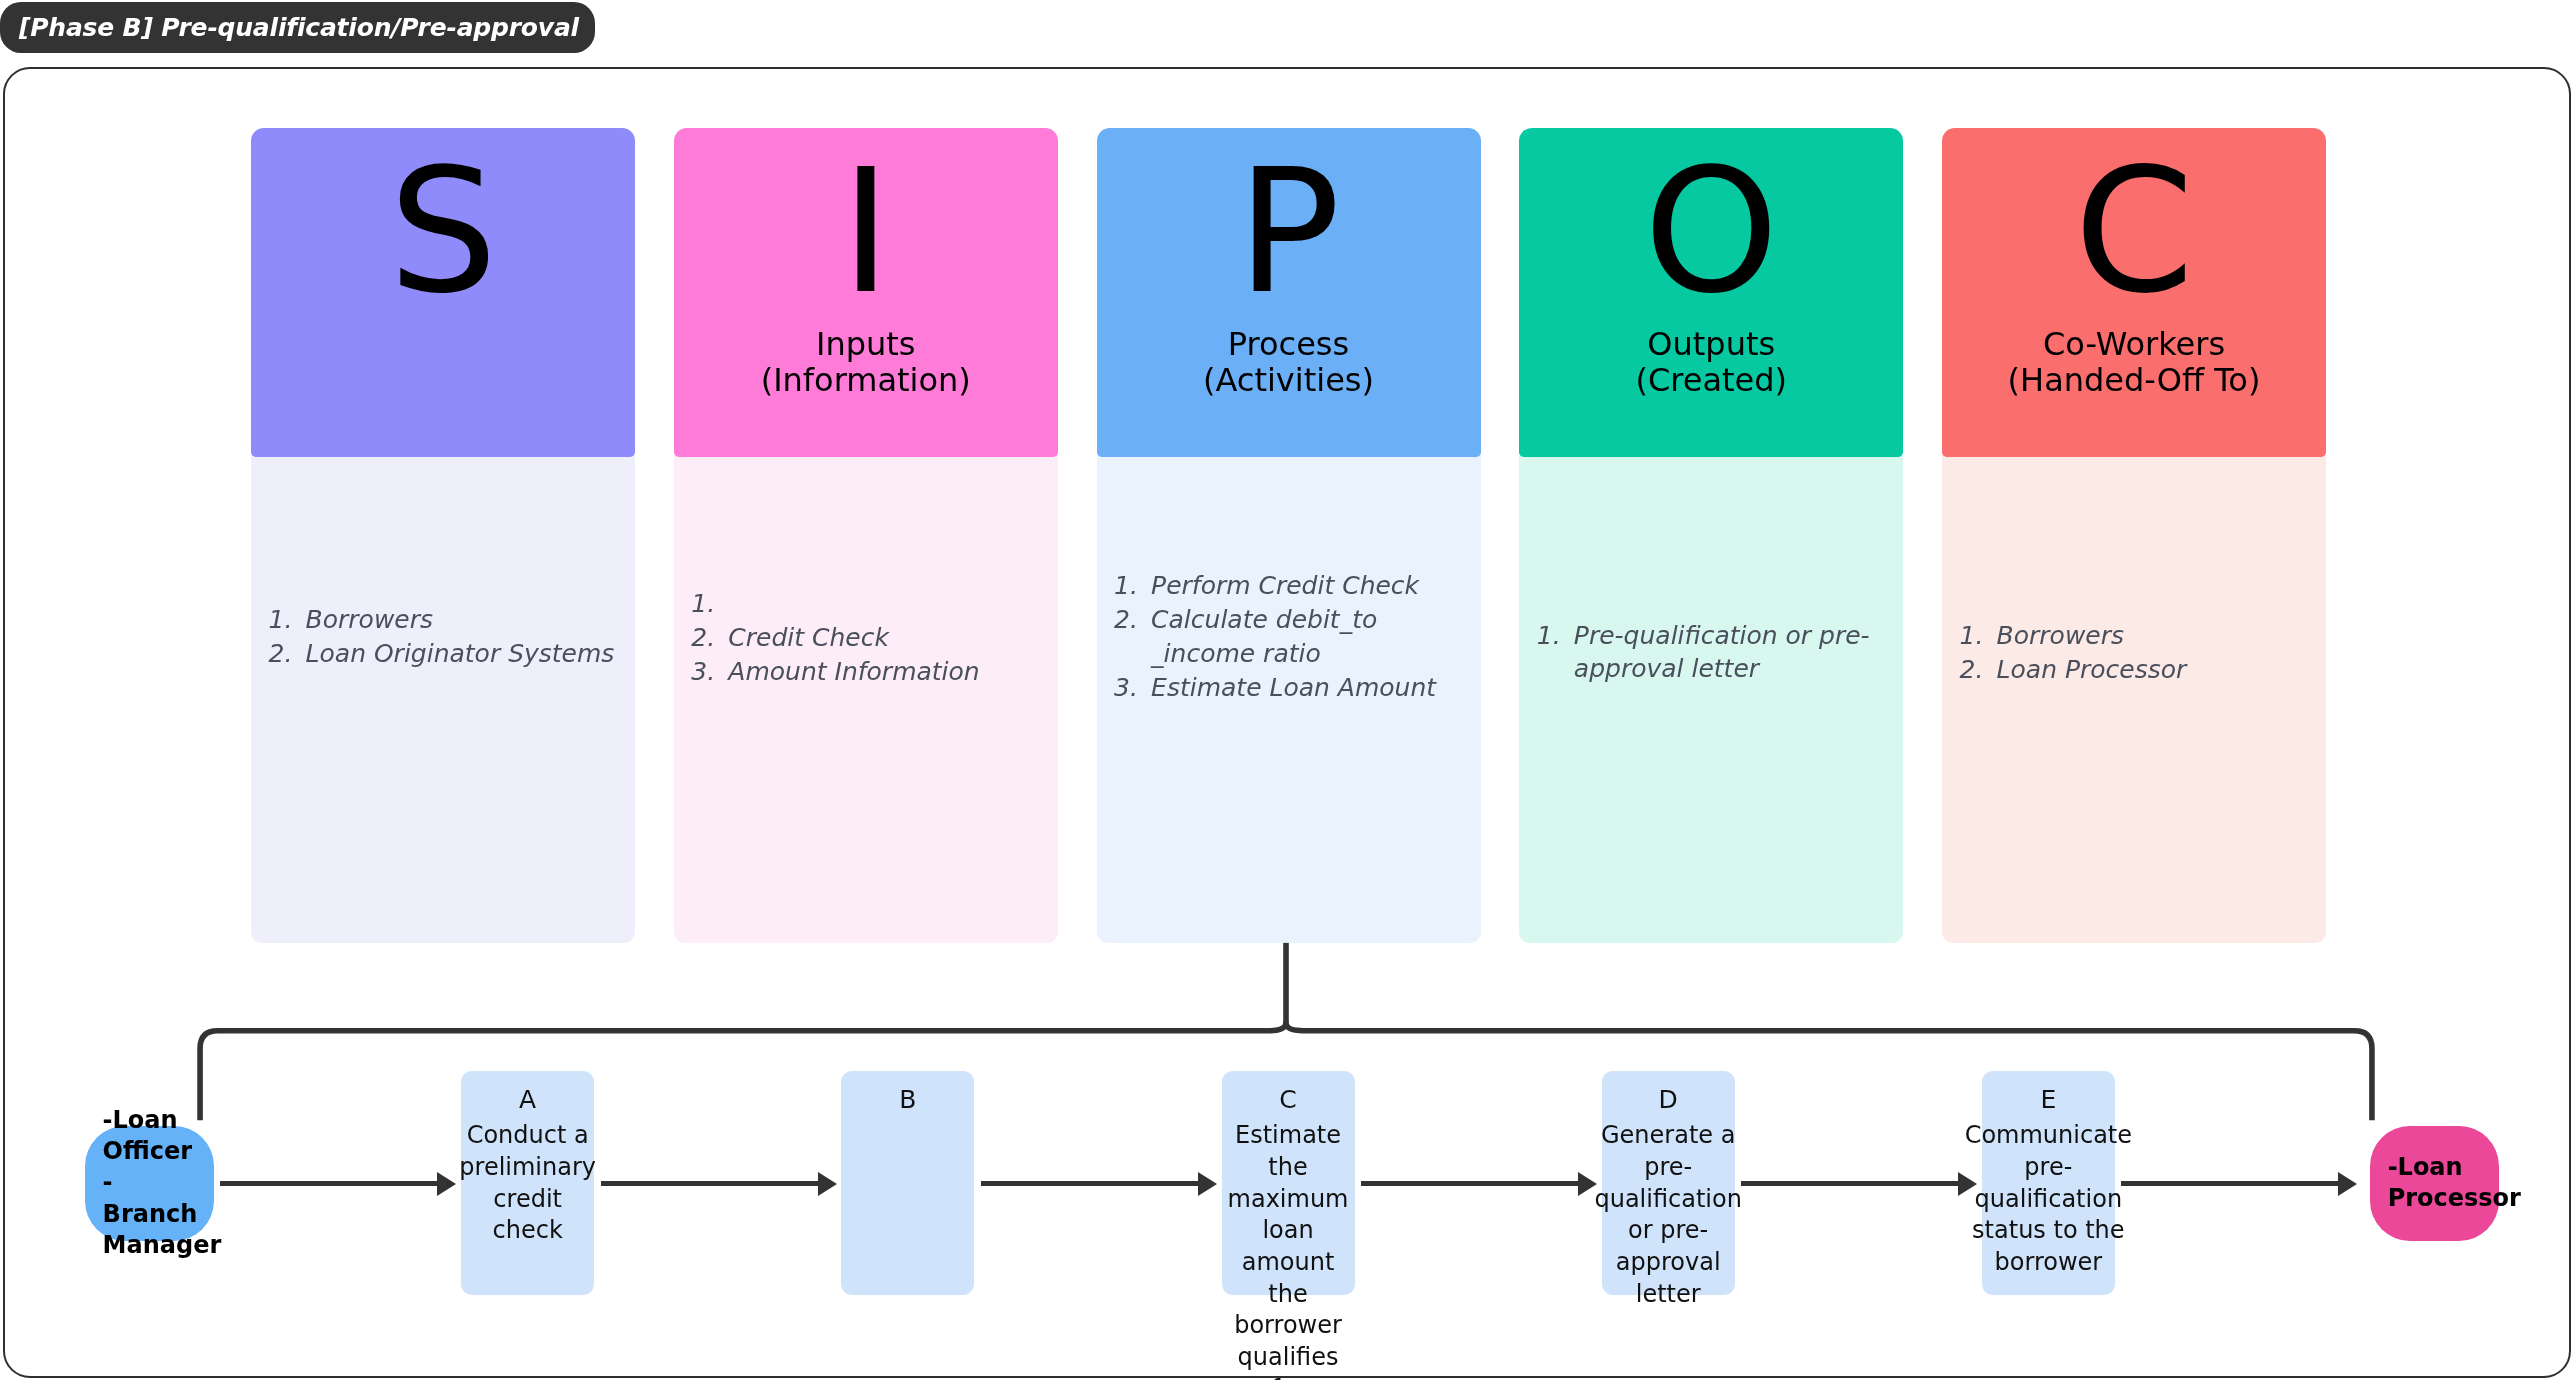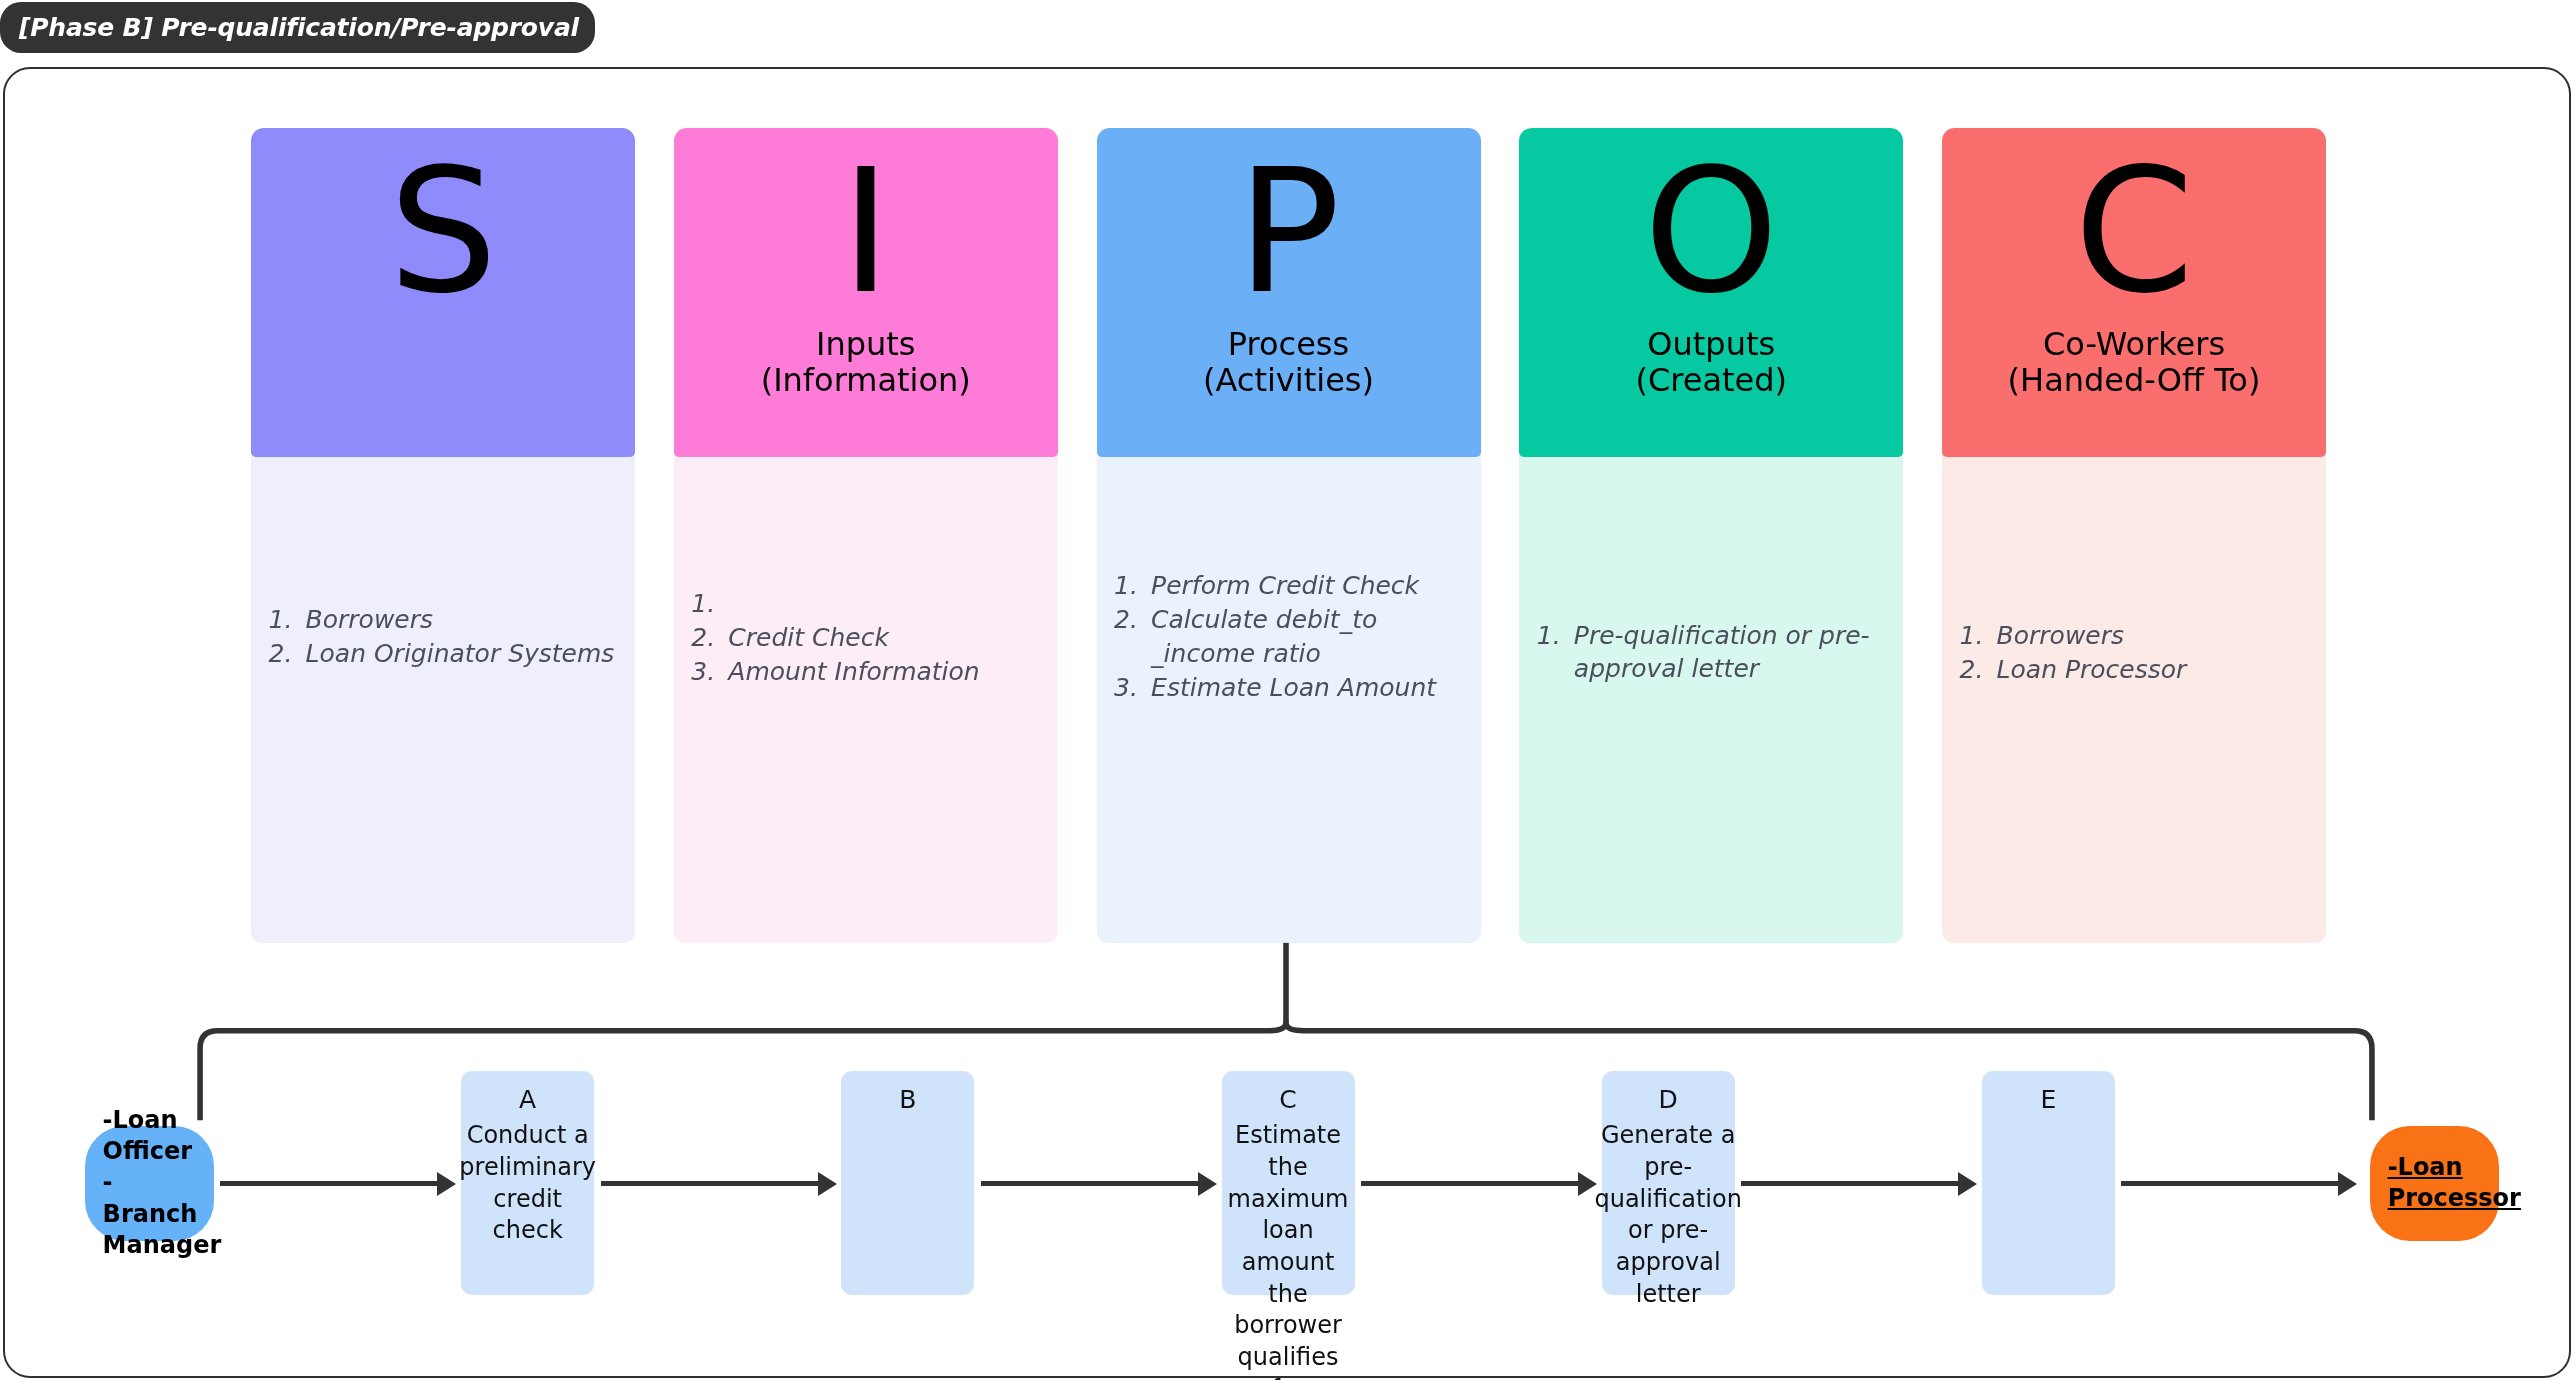--- a/index.html
+++ b/index.html
@@ -318,27 +318,28 @@
       <div class="flow-text">Generate a pre-qualification or pre-approval letter</div>
     </div>
 
     <div class="arrow">
         <div class="shaft"></div>
         <div class="head"></div>
       </div>
 
     <div class="flow-box" style="background: rgb(207, 227, 251);">
       <div class="flow-letter">E</div>
-    </div>
-
-    <div class="arrow">
-        <div class="shaft"></div>
-        <div class="head"></div>
-      </div>
-
-    <div class="role-pill pill-end" style="background: #f97316; text-decoration: underline;">
+      <div class="flow-text">Communicate pre-qualification status to the borrower</div>
+    </div>
+
+    <div class="arrow">
+        <div class="shaft"></div>
+        <div class="head"></div>
+      </div>
+
+    <div class="role-pill pill-end" style="background: #ec4899;">
       <span style="white-space:pre-line">-Loan Processor</span>
     </div>
 
   </div>
 
 </div>
 
 
 </body></html>

